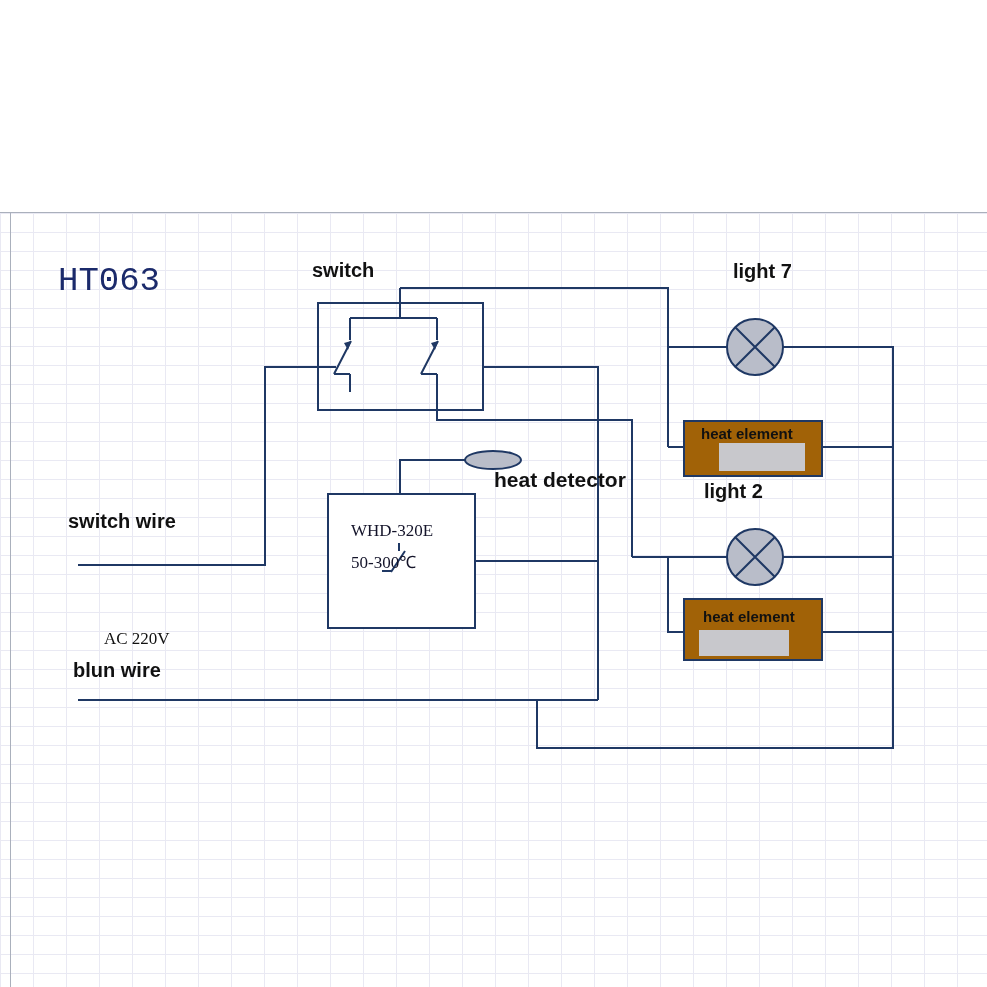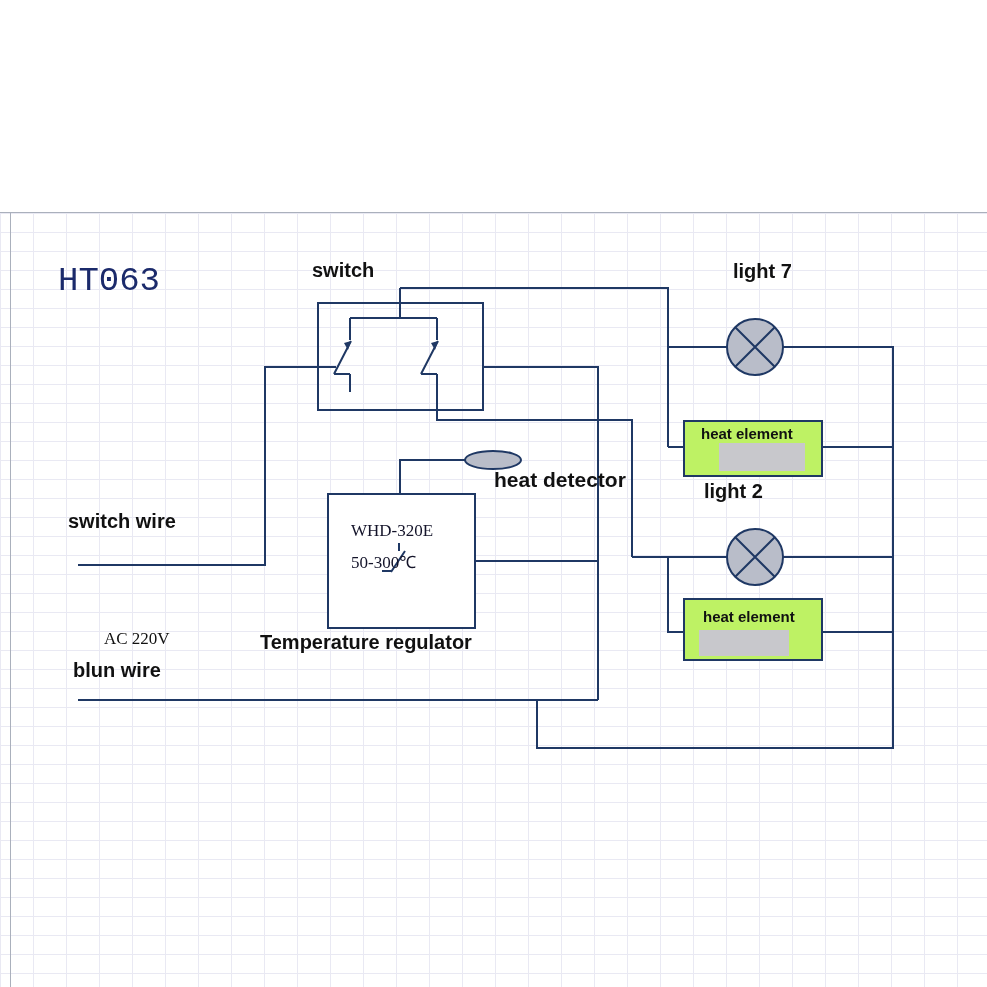--- a/index.html
+++ b/index.html
@@ -49,21 +49,21 @@
     position: absolute;
     left: 58px; top: 262px;
     font-family: Liberation Mono, monospace;
     font-size: 34px;
     color: #1b2a6b;
     white-space: nowrap;
   }
   .heat-element-box {
     position: absolute;
     width: 140px;
-    background: #bef264;
+    background: #a16207;
     border: 2px solid #1f3864;
     box-sizing: border-box;
   }
   #heat-element-1 { left: 683px; top: 420px; height: 57px; }
   #heat-element-2 { left: 683px; top: 598px; height: 63px; }
   .heat-element-label {
     font-size: 15px;
     font-weight: bold;
     color: #111111;
     white-space: nowrap;
@@ -154,21 +154,20 @@
   <div id="title-ht063">HT063</div>
 
   <div class="label" style="left:312px; top:247px;margin-top:12px;">switch</div>
 
   <div class="label" style="left:733px; top:260px;">light 7</div>
 
   <div class="label" style="left:704px; top:480px;">light 2</div>
 
   <div class="label label-small" style="left:494px; top:430px;">heat detector</div>
 
-  <div class="label" style="left:260px; top:631px;">Temperature regulator</div>
 
   <div class="label" style="left:68px; top:510px;">switch wire</div>
 
   <div class="label-serif" style="position:absolute; left:88px; top:629px;margin-left:16px;">AC 220V</div>
 
   <div class="label" style="left:73px; top:659px;">blun wire</div>
 
   <div class="reg-text" style="left:351px; top:521px;">WHD-320E</div>
 
   <div class="reg-text" style="left:351px; top:550px;">50-300℃</div>

